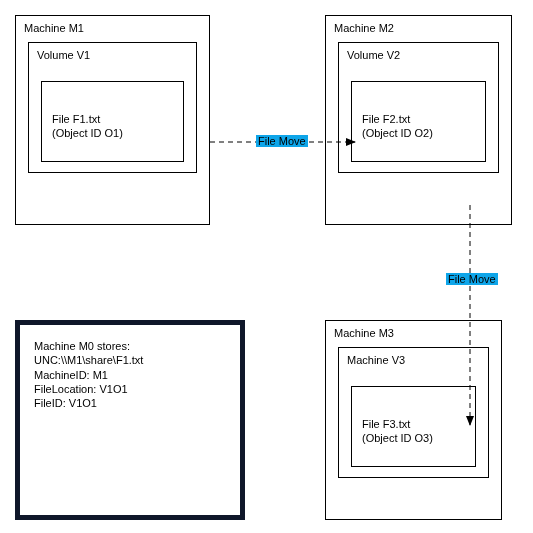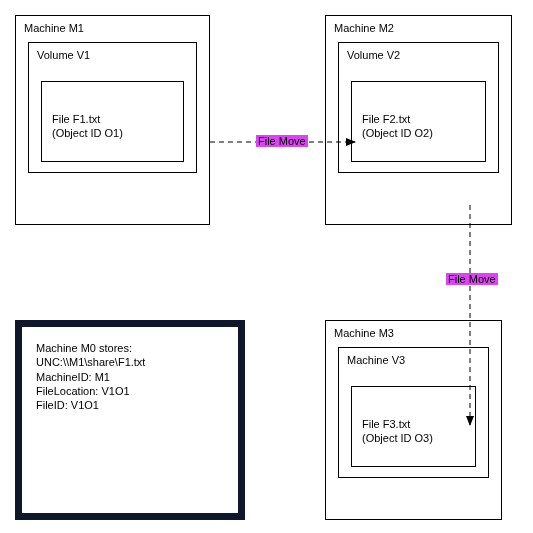--- a/index.html
+++ b/index.html
@@ -29,36 +29,36 @@
       margin-bottom: 20px;
     }
     .file {
       border: 1px solid #000;
       padding: 30px 10px 20px 10px;
       margin: 4px;
     }
     .file-line { line-height: 1.3; }
     .info-box {
       position: absolute;
-      border: 7px solid #0f172a;
+      border: 5px solid #0f172a;
       padding: 14px 14px 106px 14px;
     }
     .info-line { line-height: 1.3; }
     svg.connector {
       position: absolute;
       top: 0;
       left: 0;
       width: 533px;
       height: 533px;
       pointer-events: none;
     }
     .arrow-label {
       position: absolute;
       font-size: 11px;
-      background: #d946ef;
+      background: #0ea5e9;
       padding: 0 2px;
     }
   </style>
 </head>
 <body>
 
 <div class="machine" style="left:15px; top:15px; width:195px; height:210px;">
   <div class="machine-label">Machine M1</div>
   <div class="volume">
     <div class="volume-label">Volume V1</div>

